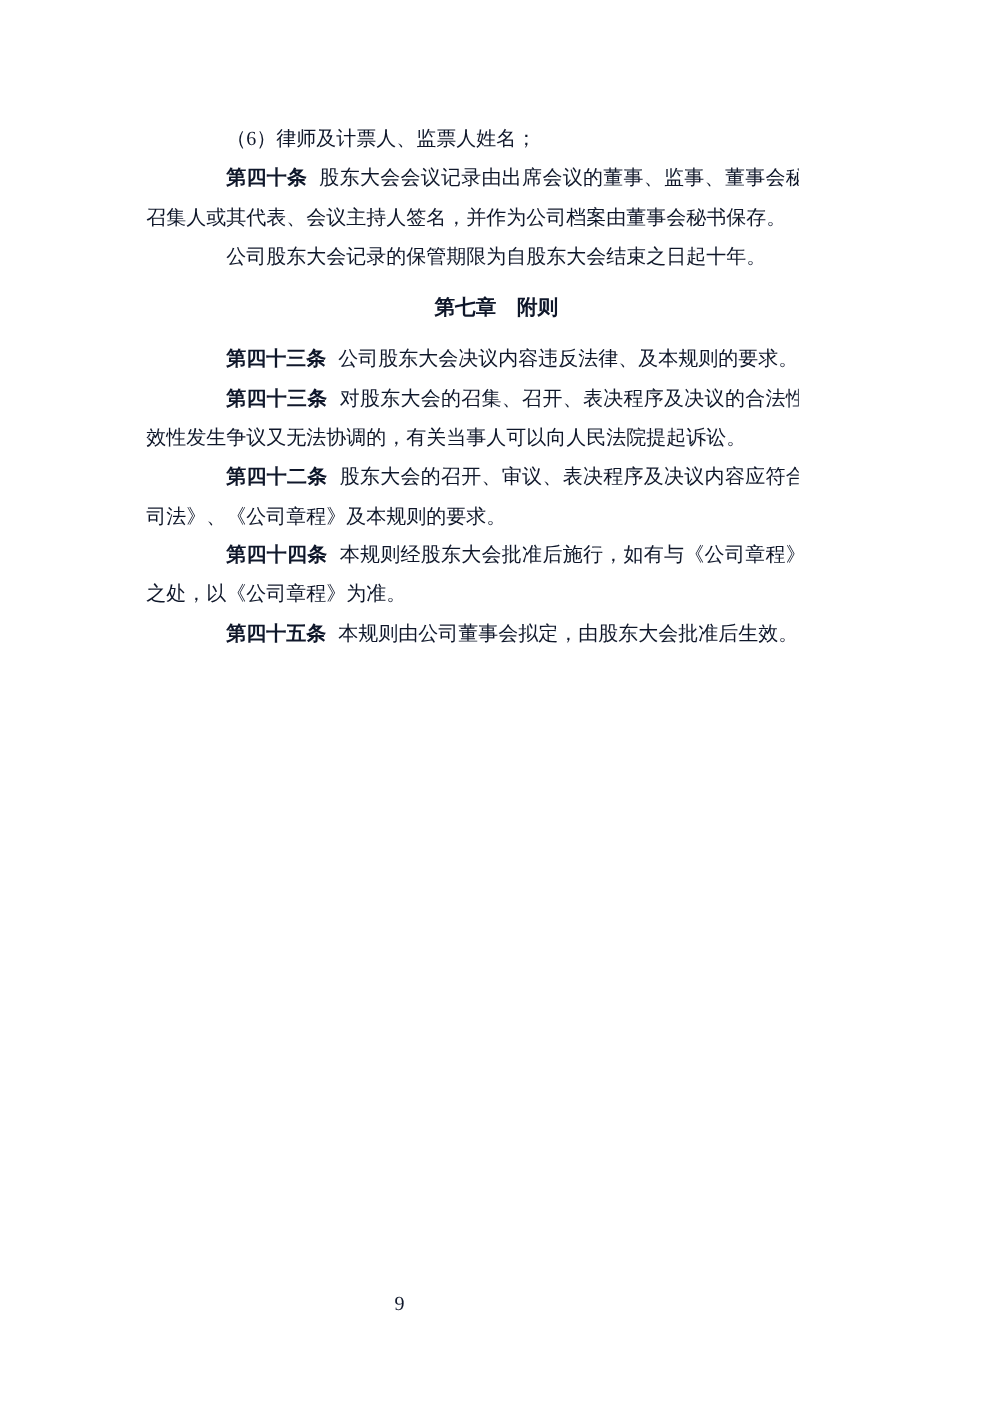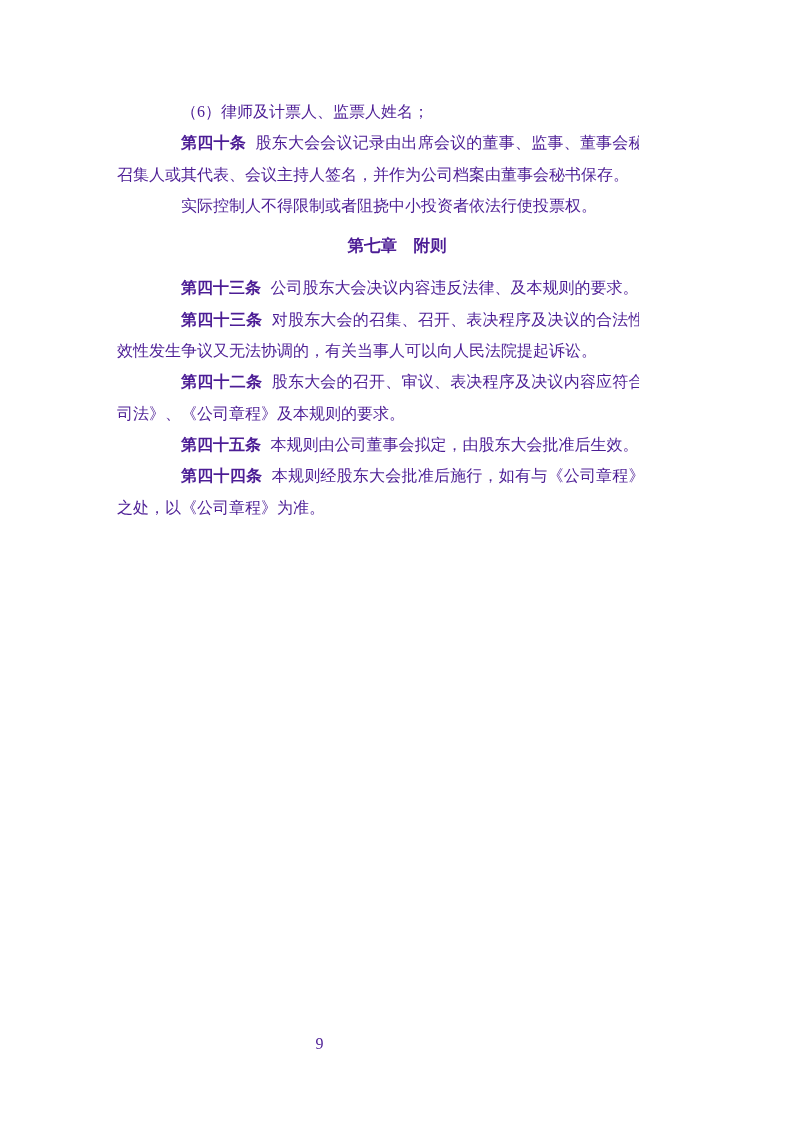--- a/index.html
+++ b/index.html
@@ -5,21 +5,21 @@
   html, body {
     margin: 0;
     padding: 0;
     background: #ffffff;
   }
   .page {
     position: relative;
     width: 639px;
     height: 1122px;
     background: #ffffff;
-    color: #4c1d95;
+    color: #0f172a;
     font-family: "Liberation Serif", "DejaVu Serif", serif;
     overflow: hidden;
   }
   .content {
     position: absolute;
     left: 117px;
     top: 96px;
     width: 560px;
     font-size: 16px;
     line-height: 31.3px;
@@ -58,33 +58,33 @@
 <body>
 
 <div class="page">
   <div class="content">
 
     <p class="para"><span class="term"></span><span>（6）律师及计票人、监票人姓名；</span></p>
 
 
     <p class="para"><span class="term">第四十条</span><span>股东大会会议记录由出席会议的董事、监事、董事会秘书、召集人或其代表、会议主持人签名，并作为公司档案由董事会秘书保存。</span></p>
 
-    <p class="para"><span class="term"></span><span>实际控制人不得限制或者阻挠中小投资者依法行使投票权。</span></p>
+    <p class="para"><span class="term"></span><span>公司股东大会记录的保管期限为自股东大会结束之日起十年。</span></p>
 
     <h2 class="chapter">第七章　附则</h2>
 
     <p class="para"><span class="term">第四十三条</span><span>公司股东大会决议内容违反法律、及本规则的要求。</span></p>
 
 
     <p class="para"><span class="term">第四十三条</span><span>对股东大会的召集、召开、表决程序及决议的合法性、有效性发生争议又无法协调的，有关当事人可以向人民法院提起诉讼。</span></p>
 
     <p class="para"><span class="term">第四十二条</span><span>股东大会的召开、审议、表决程序及决议内容应符合《公司法》、《公司章程》及本规则的要求。</span></p>
 
+    <p class="para"><span class="term">第四十四条</span><span>本规则经股东大会批准后施行，如有与《公司章程》冲突之处，以《公司章程》为准。</span></p>
+
     <p class="para"><span class="term">第四十五条</span><span>本规则由公司董事会拟定，由股东大会批准后生效。</span></p>
-
-    <p class="para"><span class="term">第四十四条</span><span>本规则经股东大会批准后施行，如有与《公司章程》冲突之处，以《公司章程》为准。</span></p>
 
   </div>
 
   <div class="footer">
     <span>9</span>
   </div>
 </div>
 
 </body></html>

